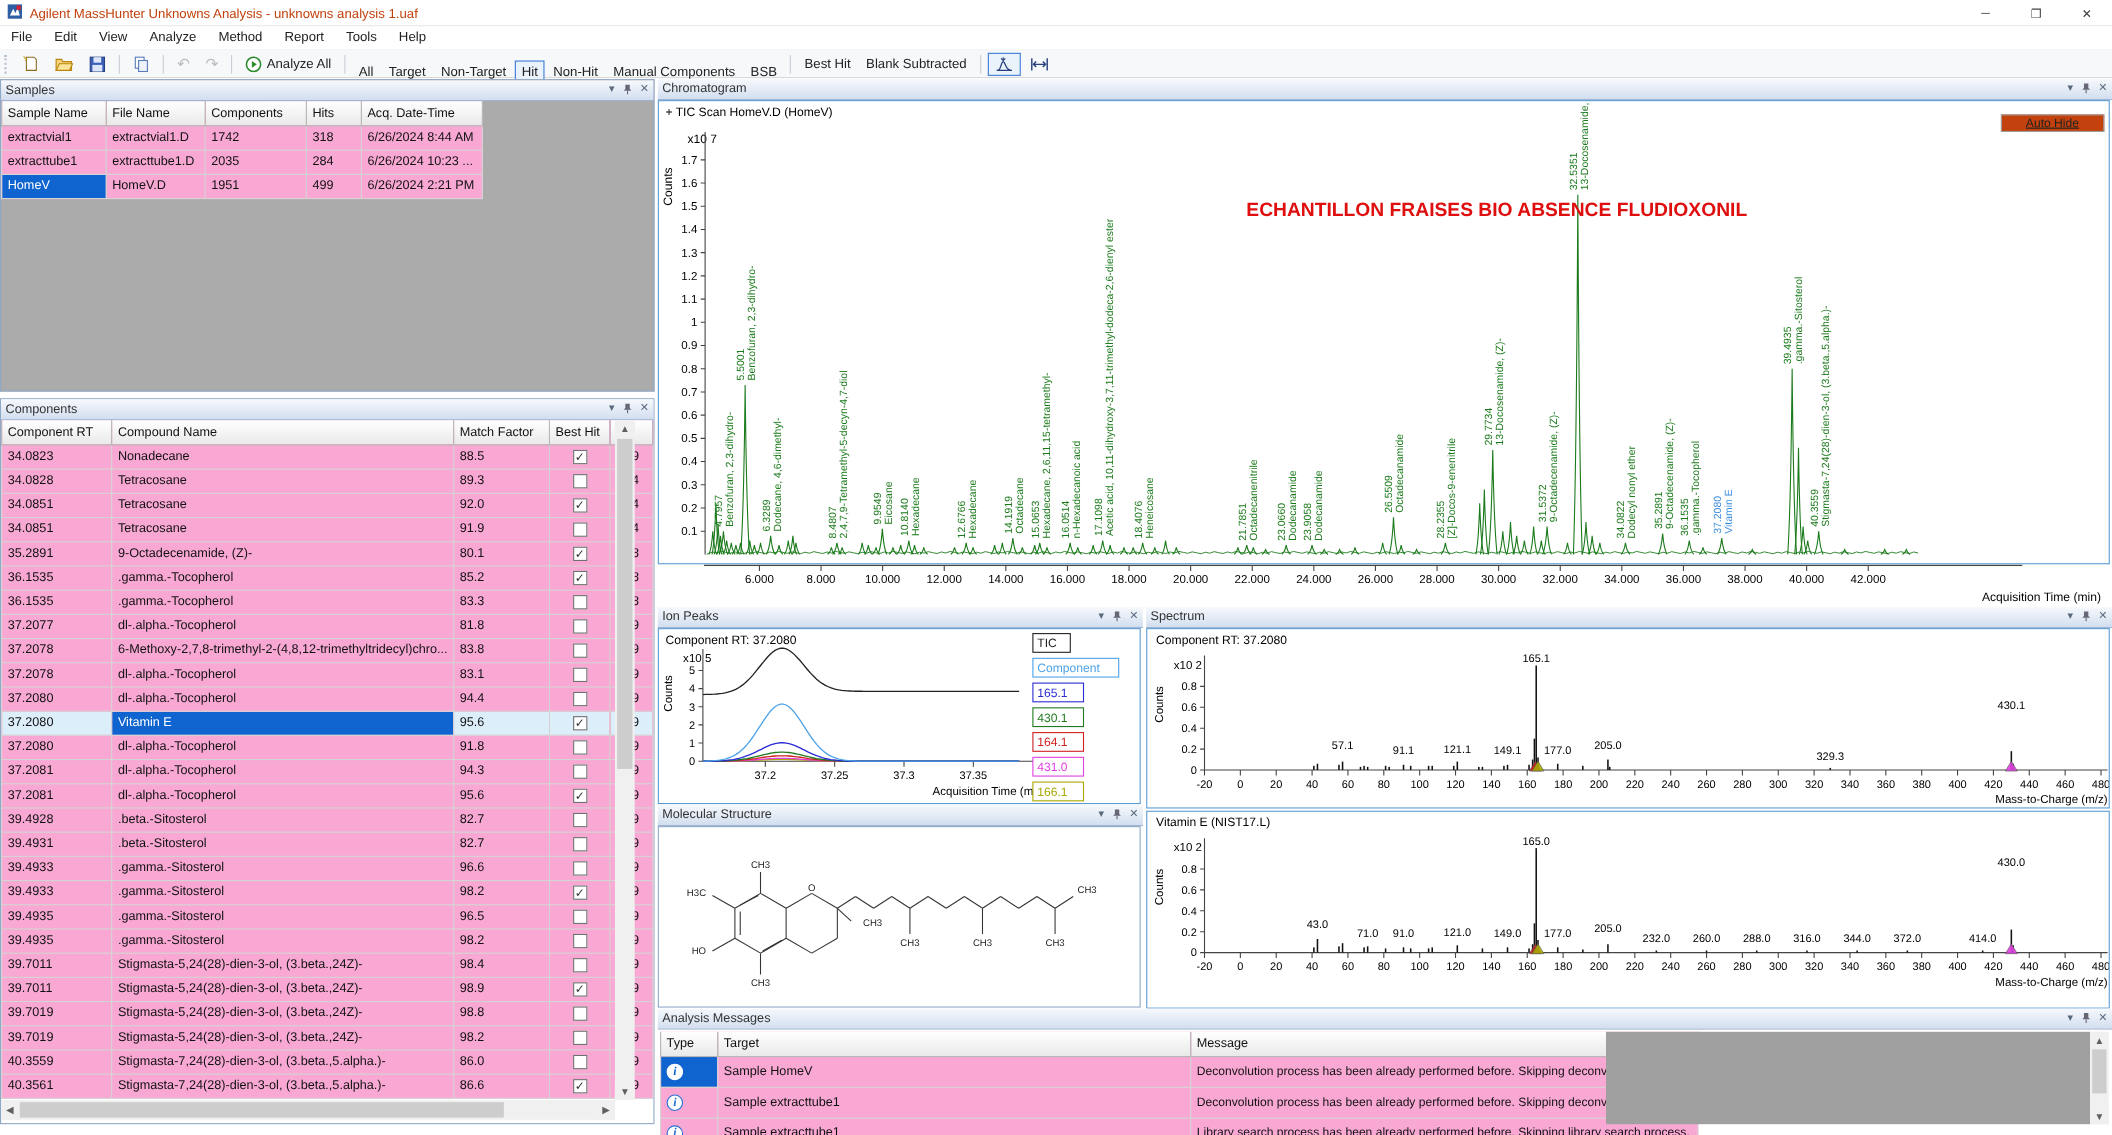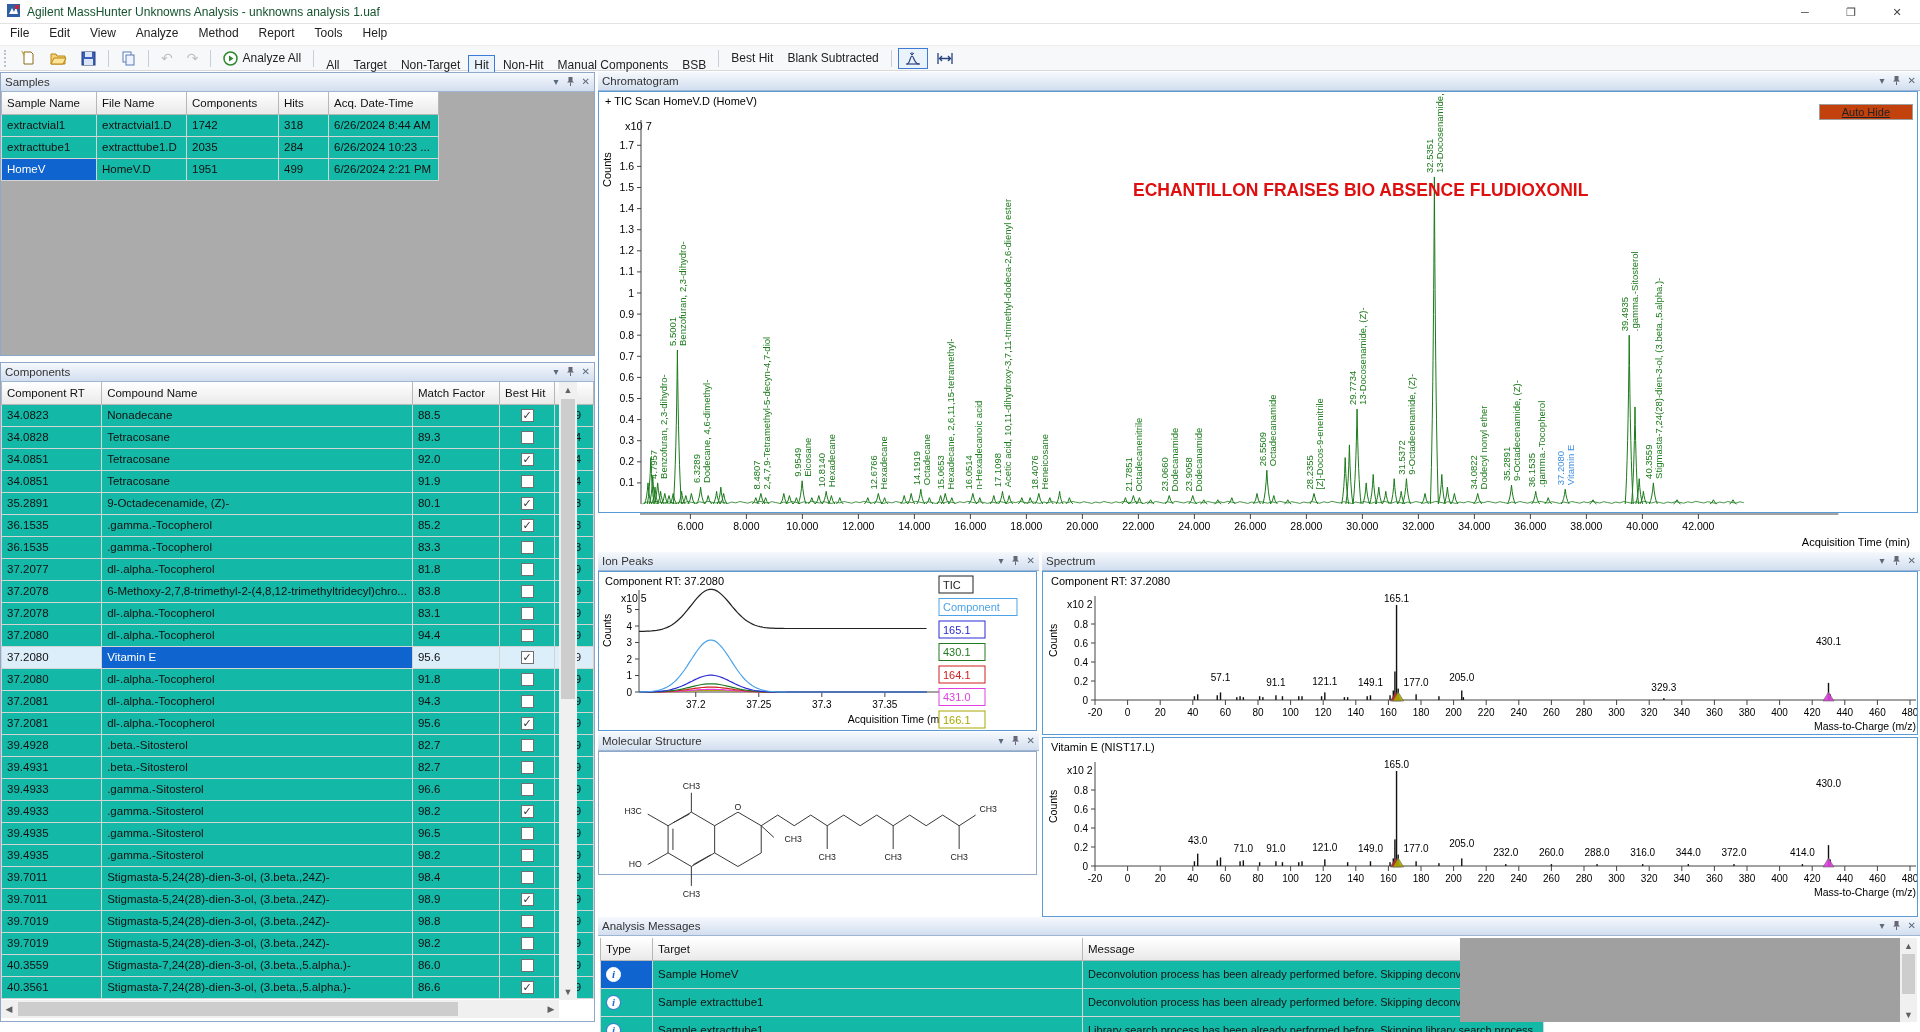--- a/index.html
+++ b/index.html
@@ -5,40 +5,40 @@
   * { margin:0; padding:0; box-sizing:border-box; }
   html,body { background:#888; }
   #app {
     position:relative; width:1920px; height:1032px; background:#fff;
     font-family:"Liberation Sans", sans-serif; font-size:12px; color:#111;
     overflow:hidden;
   }
   
   .titlebar { position:absolute; left:0; top:0; width:1920px; height:24px; background:#fff; border-bottom:1px solid #e3e3e3; display:flex; align-items:center; }
   .titlebar .appicon { margin:0 6px 0 6px; }
-  .titlebar .title { font-size:12px; color:#14532d; }
+  .titlebar .title { font-size:12px; color:#c2410c; }
   .wincontrols { position:absolute; right:0; top:0; height:24px; display:flex; }
   .wincontrols .wbtn { width:46px; height:24px; display:flex; align-items:center; justify-content:center; font-size:11px; color:#444; cursor:default; }
   .menubar { position:absolute; left:0; top:24px; width:1920px; height:22px; background:#fff; display:flex; align-items:flex-start; border-bottom:1px solid #eee; }
   .menubar .mitem { padding:2px 10px; color:#222; font-size:12px; }
   .toolbar { position:absolute; left:0; top:46px; width:1920px; height:25px; background:#f7f8fa; border-bottom:1px solid #d9d9d9; display:flex; align-items:center; font-size:12px; }
   .toolbar .grip { width:5px; height:17px; margin:0 4px; border-left:2px dotted #b9c3d2; }
   .tbtn { display:flex; align-items:center; gap:4px; padding:2px 5px; margin:0 1px; border:1px solid transparent; color:#222; white-space:nowrap; }
   .tbtn.disabled { opacity:.45; }
   .tbtn.active { border:1px solid #3d7bd6; background:#eaf2fc; }
   .tsep { width:1px; height:17px; background:#c9ced6; margin:0 5px; }
   
   .panel { position:absolute; background:#fff; border:1px solid #8fa8c8; }
   .panel-title { height:19px; background:linear-gradient(#f6f9fd,#d2deef); border-bottom:1px solid #9fb6d2; display:flex; align-items:center; padding:0 4px; font-size:11.5px; color:#333; }
   .panel-title .pt-label { flex:1; }
   .pt-icons { display:flex; gap:7px; align-items:center; color:#5a6a7d; font-size:10px; }
   .pt-icons span { line-height:10px; }
   .graybg { background:#ababab; }
   
-  .grid { border-collapse:collapse; table-layout:fixed; font-size:11.5px; background:#14b8a6; }
+  .grid { border-collapse:collapse; table-layout:fixed; font-size:11.5px; background:#f9a8d4; }
   .grid th { background:linear-gradient(#ffffff,#e9e9e9); border:1px solid #b7b7b7; border-top:none; font-weight:normal; text-align:left; padding:2px 5px; height:22px; overflow:hidden; white-space:nowrap; }
   .grid td { border:1px solid #d4d4d4; padding:1px 5px; height:22px; overflow:hidden; white-space:nowrap; }
   .grid td.num { }
   .grid td.sel-cell { background:#0f64cf; color:#fff; }
   .grid tr.sel-row td { background:#ddeefb; }
   .grid tr.sel-row td.sel-cell { background:#0f64cf; color:#fff; }
   .cbx { width:13px; height:13px; border:1px solid #707070; background:#fff; margin:0 auto; display:flex; align-items:center; justify-content:center; font-size:11px; color:#333; }
   
   .sbar { background:#f0f0f0; position:absolute; display:flex; }
   .sbar .arr { color:#606060; font-size:9px; display:flex; align-items:center; justify-content:center; background:#f0f0f0; }
@@ -772,21 +772,21 @@
       <span class="pt-label">Molecular Structure</span>
       <span class="pt-icons">
         <span>▾</span>
         <span><svg width="9" height="10" viewBox="0 0 9 10">
               <path d="M2.5 1h4v4l1.5 1.5H1L2.5 5z" fill="#667"></path>
               <line x1="4.5" y1="6.5" x2="4.5" y2="10" stroke="#667"></line>
             </svg></span>
         <span>✕</span>
       </span>
     </div>
-    <div class="plotbox" style="left:0;top:19px;width:439px;height:124px;border-color:#8fa8c8;text-decoration:underline;">
+    <div class="plotbox" style="left:0;top:19px;width:439px;height:165px;border-color:#8fa8c8;text-decoration:underline;">
       <svg id="mol-svg" width="437" height="163" viewBox="0 0 430 168">
           <line x1="85" y1="62" x2="61" y2="76" stroke="#333" stroke-width="1"></line>
           <line x1="61" y1="76" x2="61" y2="104" stroke="#333" stroke-width="1"></line>
           <line x1="61" y1="104" x2="85" y2="118" stroke="#333" stroke-width="1"></line>
           <line x1="85" y1="118" x2="109" y2="104" stroke="#333" stroke-width="1"></line>
           <line x1="109" y1="104" x2="109" y2="76" stroke="#333" stroke-width="1"></line>
           <line x1="109" y1="76" x2="85" y2="62" stroke="#333" stroke-width="1"></line>
           <line x1="109" y1="76" x2="133" y2="62" stroke="#333" stroke-width="1"></line>
           <line x1="133" y1="62" x2="157" y2="76" stroke="#333" stroke-width="1"></line>
           <line x1="157" y1="76" x2="157" y2="104" stroke="#333" stroke-width="1"></line>

